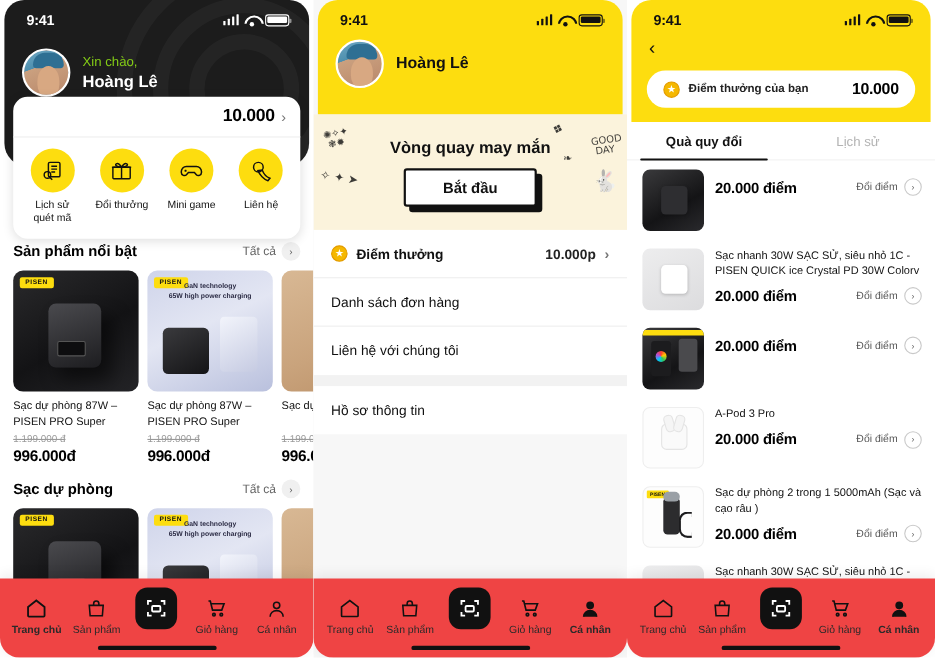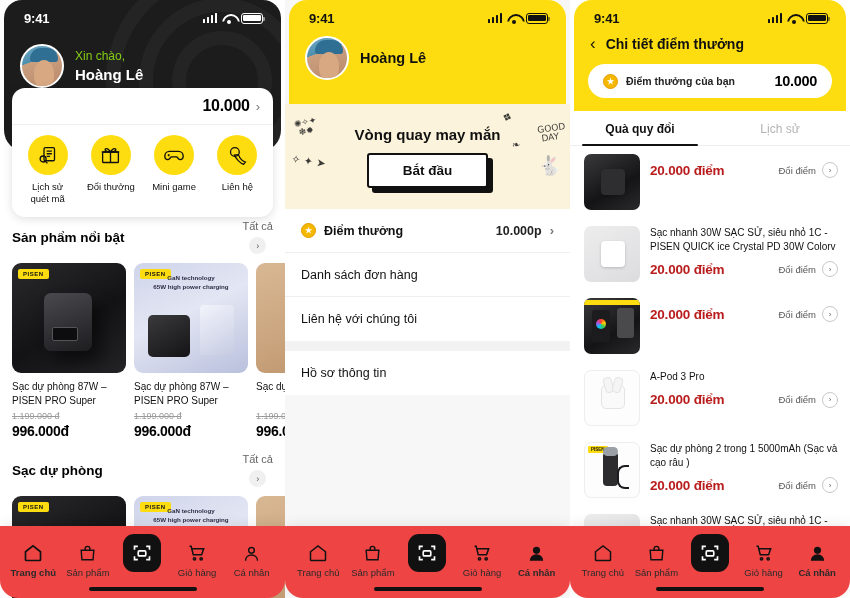--- a/index.html
+++ b/index.html
@@ -79,21 +79,21 @@
   .chev { color:#777; font-size:13px; line-height:1; }
   .quick { display:flex; padding:10px 4px 12px; }
   .qi { flex:1; display:flex; flex-direction:column; align-items:center; gap:6px; }
   .qi .bub { width:40px;height:40px;border-radius:50%; background:#FDDD0F;
     display:flex;align-items:center;justify-content:center; }
   .qi .lab { font-size:9.5px; text-align:center; line-height:12px; color:#111;}
 
   .sec-head { display:flex; align-items:center; justify-content:space-between;
     padding: 0 12px; margin-top:14px; }
   .sec-title { font-size:13.5px; font-weight:bold; }
-  .sec-all { display:flex; align-items:center; gap:5px; font-size:11px; color:#666;flex-direction:column;}
+  .sec-all { display:flex; align-items:center; gap:5px; font-size:11px; color:#666;}
   .sec-all .rc { width:17px;height:17px;border-radius:50%;background:#f0f0f0;
     display:flex;align-items:center;justify-content:center;font-size:9px;color:#555;}
 
   .prow { display:flex; gap:8px; padding:9px 0 0 12px; overflow:hidden; }
   .pcard { width:114px; flex:0 0 114px; }
   .pimg { width:114px;height:110px;border-radius:9px;overflow:hidden;position:relative;}
   .pimg.a { background:linear-gradient(150deg,#2a2a2c 0%,#131315 55%,#242427 100%); }
   .pimg.b { background:linear-gradient(155deg,#cfd4ea 0%,#e3e6f3 45%,#b9c0dd 100%); }
   .pimg.c { background:linear-gradient(160deg,#d8b894 0%,#c9a37c 60%,#bb9168 100%); }
   .badge { position:absolute; left:6px; top:6px; background:#FDDD0F; color:#111;
@@ -188,21 +188,21 @@
   .tb-shv { position:absolute; left:18px; top:9px; width:15px;height:34px;background:#2c2c2e;border-radius:4px;}
   .tb-shv::before{content:"";position:absolute;left:0;top:-5px;width:15px;height:9px;border-radius:5px;background:#9aa0a6;}
   .tb-cord { position:absolute; right:10px; top:22px; width:12px;height:24px;
     border:2px solid #1c1c1e; border-right:none; border-radius:8px 0 0 8px;}
   .tb-badge { position:absolute; left:3px; top:3px; background:#FDDD0F; color:#111;
     font-size:4.5px; font-weight:bold; padding:1px 3px; border-radius:1px;}
   .tb-strip { position:absolute; left:0; right:0; top:2px; height:5px; background:#FDDD0F;}
   .rbody { flex:1; min-width:0;}
   .rname { font-size:10px; line-height:13.5px; color:#111; }
   .rfoot { display:flex; align-items:center; justify-content:space-between; margin-top:8px;}
-  .rpts { font-size:13.5px; font-weight:bold; color:#b91c1c; letter-spacing:-.2px;}
+  .rpts { font-size:13.5px; font-weight:bold; color:#000000; letter-spacing:-.2px;}
   .rcta { display:flex; align-items:center; gap:6px; font-size:9.5px; color:#555;}
   .rcta .cc { width:16px;height:16px;border-radius:50%;border:1px solid #c9c9c9;
     display:flex;align-items:center;justify-content:center;font-size:8px;color:#666;}
 
   
   .tabbar { position:absolute; left:0; right:0; bottom:0; background:#ef4444;
     box-shadow:0 -3px 12px rgba(0,0,0,.07); padding:8px 6px 0;
     border-bottom-left-radius:18px; border-bottom-right-radius:18px; z-index:20;}
   .tbrow { display:flex; align-items:flex-end; }
   .tbi { flex:1; display:flex; flex-direction:column; align-items:center; gap:4px;}
@@ -525,21 +525,20 @@
               <i></i>
             </div>
           <div class="wifi"></div>
           <div class="batt">
               <i></i>
             </div>
         </div>
       </div>
       <div class="p3-nav">
         <div class="bk">‹</div>
-        <div class="ttl">Chi tiết điểm thưởng</div>
       </div>
       <div class="p3-bal">
         <div class="l">
           <span class="coin">★</span>
           <span>Điểm thưởng của bạn</span>
         </div>
         <div class="v">10.000</div>
       </div>
     </div>
 

